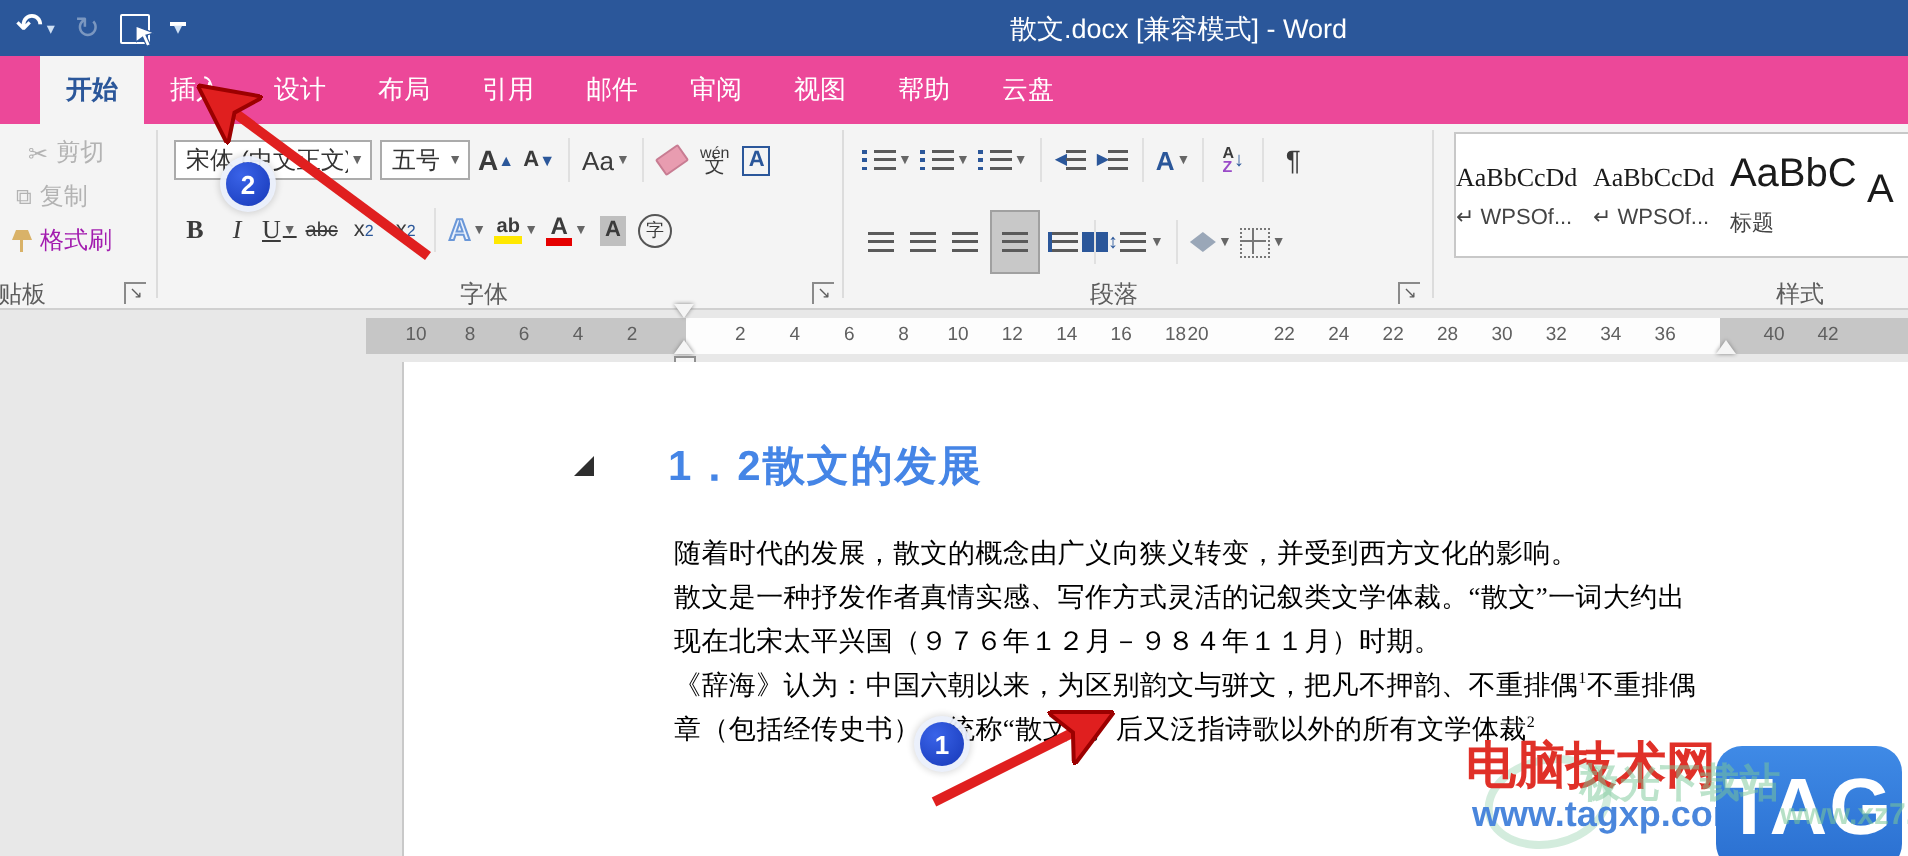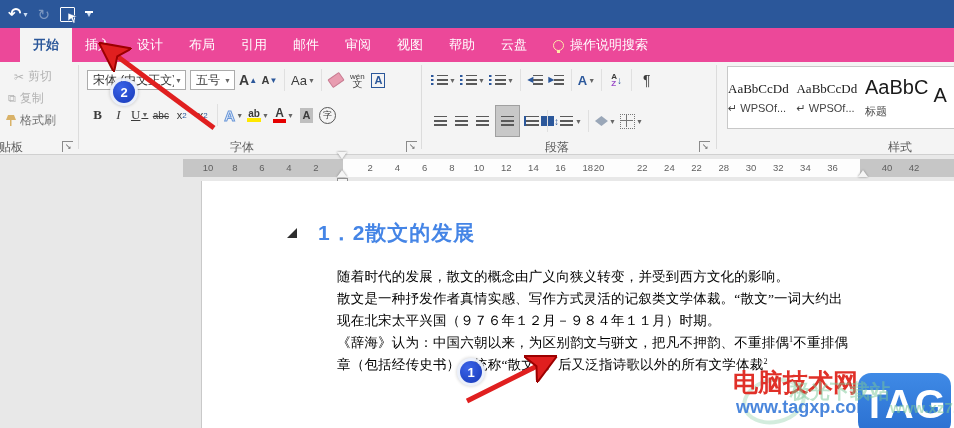--- a/index.html
+++ b/index.html
@@ -101,21 +101,21 @@
   .ruler{position:absolute;left:183px;top:159px;width:771px;height:18px;background:#c6c6c6;}
   .ruler-active{position:absolute;left:160px;top:0;width:517px;height:18px;background:#fdfdfd;}
   .rnum{position:absolute;top:3px;transform:translateX(-50%);font-size:9.5px;color:#5f5f5f;}
   .tri-down{position:absolute;width:0;height:0;border-left:5.5px solid transparent;border-right:5.5px solid transparent;border-top:7px solid #f5f5f5;filter:drop-shadow(0 0 1px #808080);}
   .tri-up{position:absolute;width:0;height:0;border-left:5.5px solid transparent;border-right:5.5px solid transparent;border-bottom:7px solid #f5f5f5;filter:drop-shadow(0 0 1px #808080);}
   .ind-box{position:absolute;width:11px;height:7px;background:#f5f5f5;border:1px solid #909090;box-sizing:border-box;}
 
   
   .page{position:absolute;left:201px;top:181px;width:753px;height:247px;background:#fff;border-left:1px solid #c9c9c9;}
   .collapse-tri{position:absolute;left:85px;top:47px;width:0;height:0;border-bottom:10px solid #2e2e2e;border-left:10px solid transparent;}
-  .doc-heading{position:absolute;left:116px;top:38px;font-size:21px;font-weight:bold;color:#4585e6;letter-spacing:1px;white-space:nowrap;}
+  .doc-heading{position:absolute;left:132px;top:38px;font-size:21px;font-weight:bold;color:#4585e6;letter-spacing:1px;white-space:nowrap;}
   .doc-line{position:absolute;left:135px;font-size:13.5px;color:#000;white-space:nowrap;letter-spacing:0.2px;
             font-family:"Liberation Serif","DejaVu Serif",serif;}
   .doc-line sup{font-size:8px;}
   .caret-text{display:inline-block;width:1px;height:15px;background:#000;vertical-align:-2px;margin:0 1px;}
 
   
   .badge{position:absolute;width:22px;height:22px;border-radius:50%;background:radial-gradient(circle at 35% 30%,#3a63e8,#1638b8);
          color:#fff;font-size:13px;font-weight:bold;display:flex;align-items:center;justify-content:center;
          box-shadow:0 0 0 3px rgba(235,240,252,0.95),0 0 3px 4px rgba(0,0,0,0.12);z-index:40;}
   .arrows{position:absolute;left:0;top:0;width:954px;height:428px;z-index:35;pointer-events:none;}
@@ -147,53 +147,50 @@
         <svg width="10" height="11" viewBox="0 0 10 11">
             <path d="M0,0 L9,3.5 L5,4.6 L7.2,9.4 L5.4,10.2 L3.3,5.6 L0,8 Z" fill="#fff" stroke="#2b579a" stroke-width="0.6"></path>
           </svg>
       </span>
     </span>
     <span class="qat-custom">
       <span class="bar"></span>
       <span class="caret-w">▾</span>
     </span>
   </div>
+  <div class="title-text">散文.docx [兼容模式]  -  Word</div>
 </div>
 
 <div class="tabrow">
   <div class="tab active">开始</div>
   <div class="tab">插入</div>
   <div class="tab">设计</div>
   <div class="tab">布局</div>
   <div class="tab">引用</div>
   <div class="tab">邮件</div>
   <div class="tab">审阅</div>
   <div class="tab">视图</div>
   <div class="tab">帮助</div>
   <div class="tab">云盘</div>
-  <div class="tab">
-    <span class="bulb"></span>
-    <span>操作说明搜索</span>
-  </div>
 </div>
 
 <div class="ribbon">
   <div class="vsep" style="left:78px"></div>
   <div class="vsep" style="left:421px"></div>
   <div class="vsep" style="left:716px"></div>
 
   <div class="clip-btn disabled" style="left:14px;top:6px">
     <span>✂</span>
     <span>剪切</span>
   </div>
   <div class="clip-btn disabled" style="left:8px;top:28px">
     <span style="font-size:11px">⧉</span>
     <span>复制</span>
   </div>
-  <div class="clip-btn" style="left:6px;top:50px;color:#737373">
+  <div class="clip-btn" style="left:6px;top:50px;color:#a21caf">
     <span class="fp-ic"></span>
     <span>格式刷</span>
   </div>
   <div class="grp-label" style="left:-13px">剪贴板</div>
   <div class="launcher" style="left:62px">↘</div>
 
   <div class="rowflex" style="left:87px;top:7px">
     <div class="combo" style="width:99px">
       <span class="cv">宋体 (中文正文)</span>
       <span class="ddc">▼</span>

